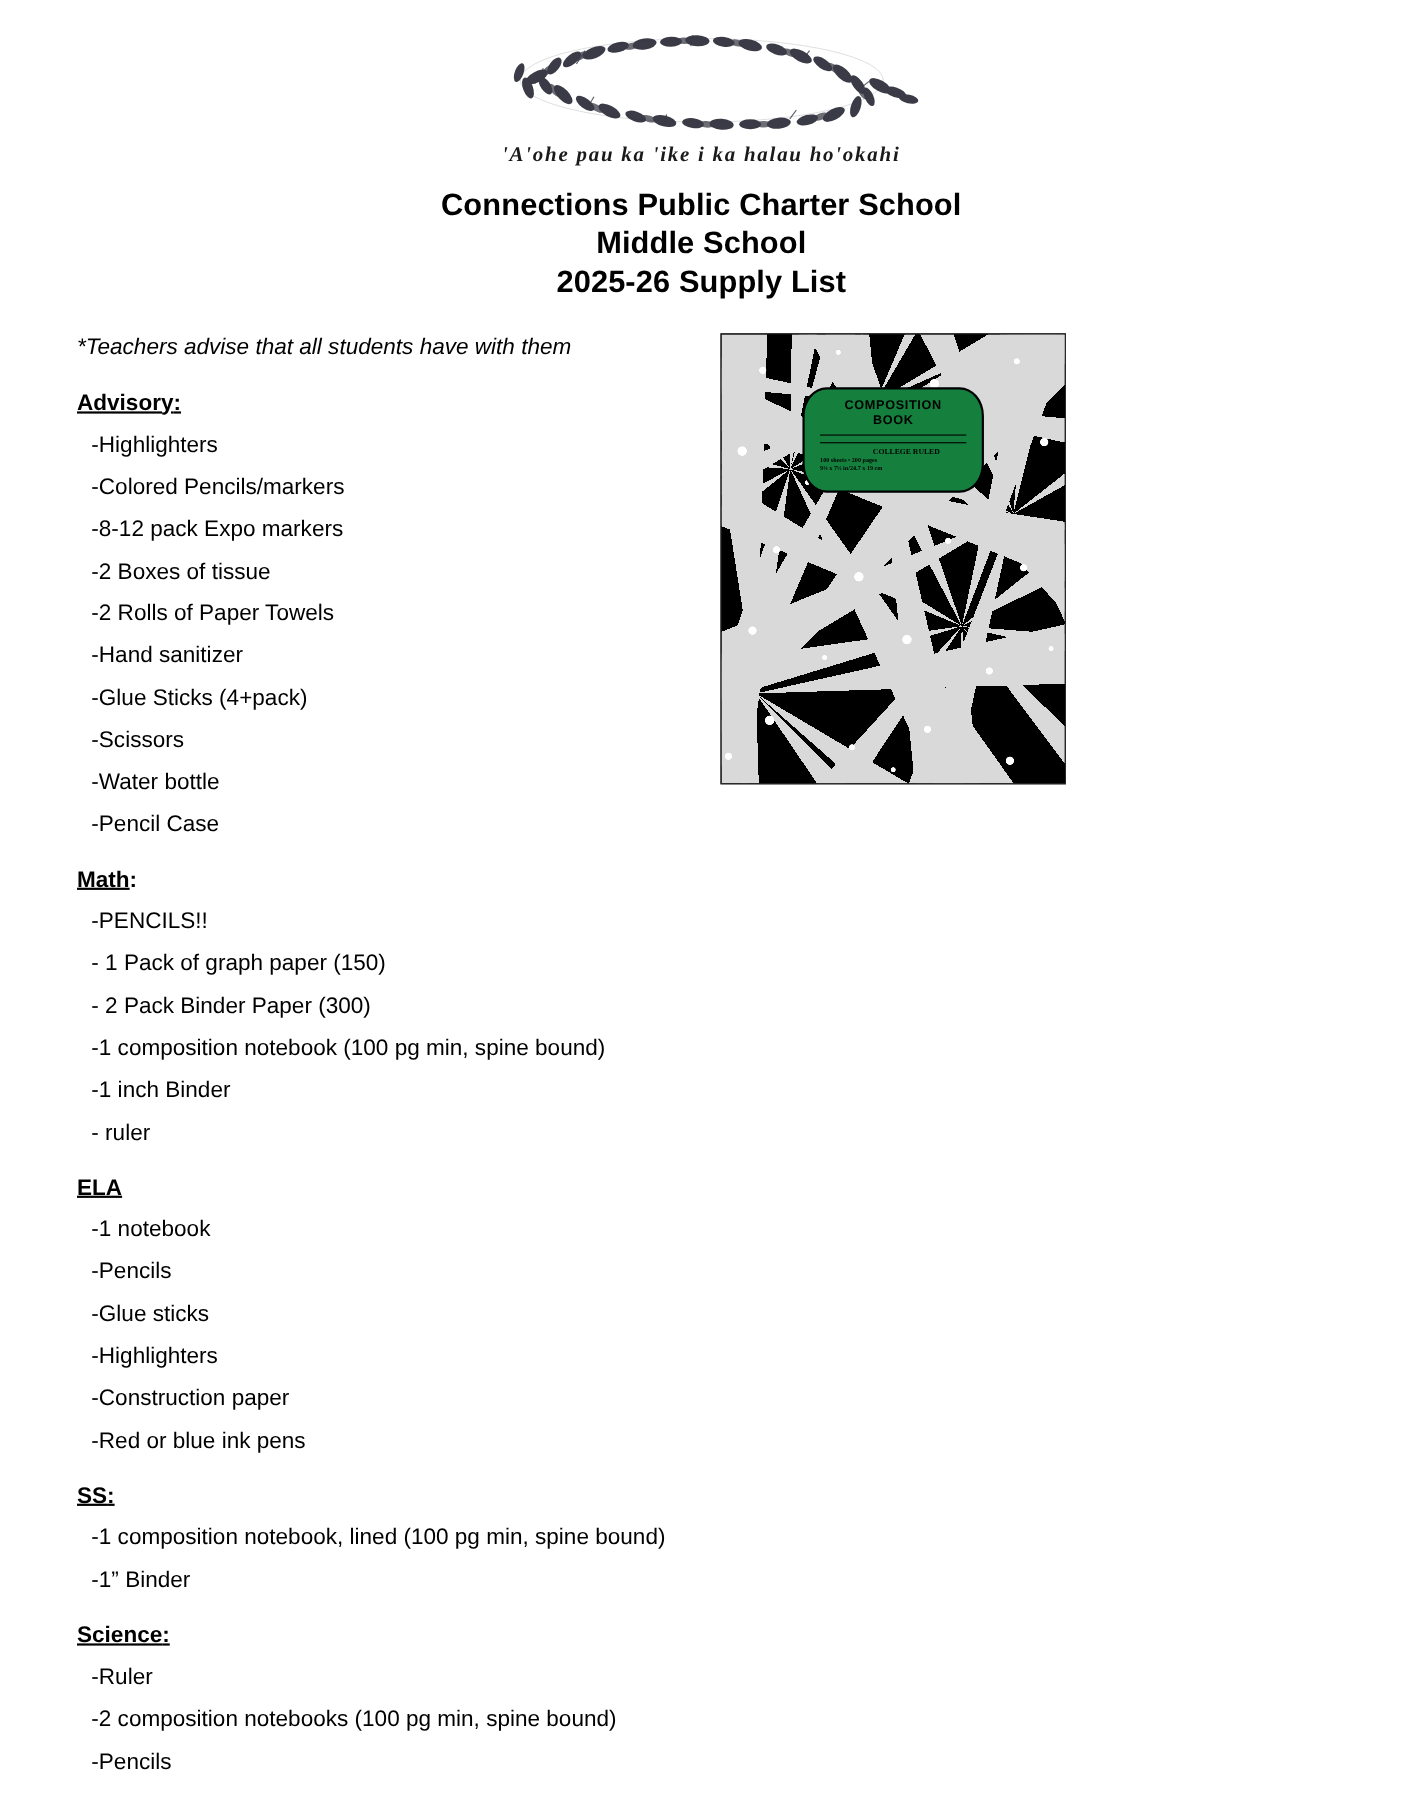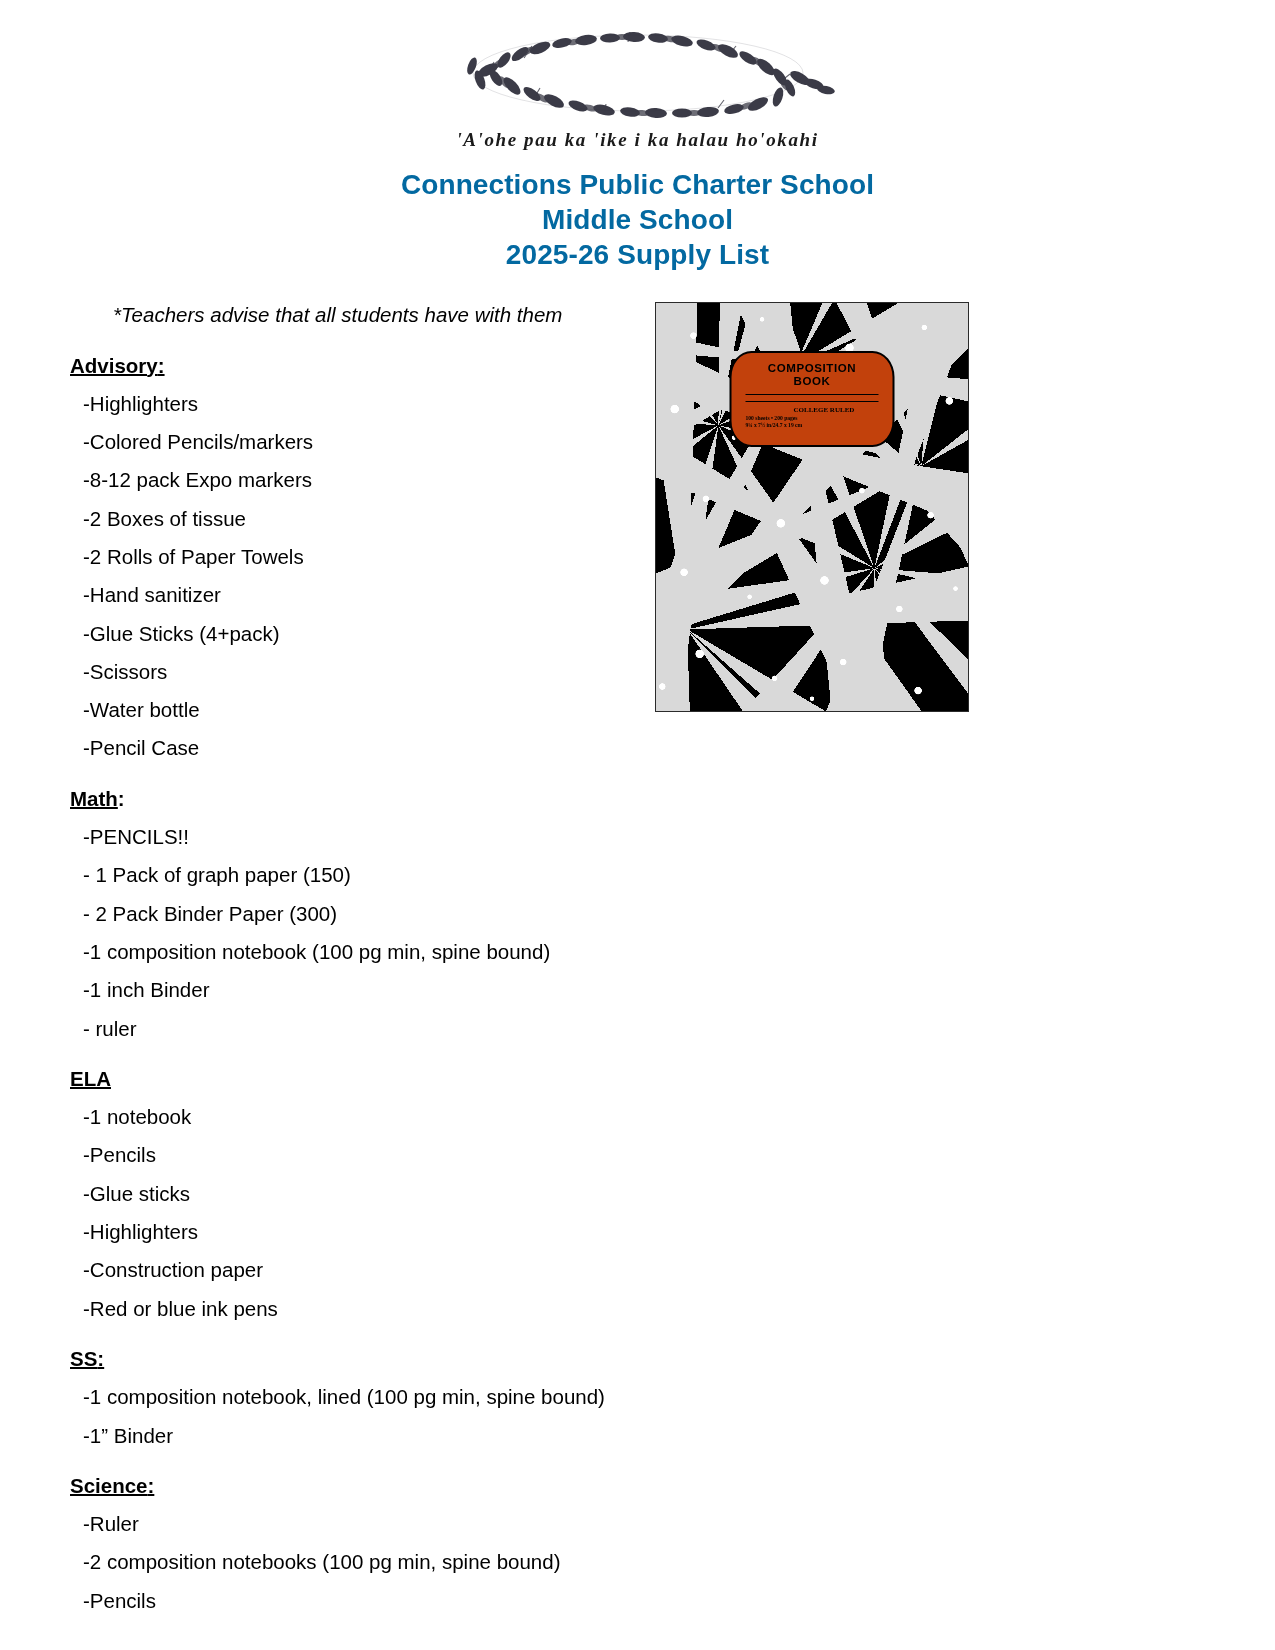--- a/index.html
+++ b/index.html
@@ -50,21 +50,21 @@
   
   .title-block {
     text-align: center;
     margin-top: 16px;
   }
   .title-line {
     font-family: "Liberation Sans", sans-serif;
     font-weight: bold;
     font-size: 28px;
     line-height: 35px;
-    color: #0369a1;
+    color: #000000;
     letter-spacing: 0.1px;
   }
 
   
   .content {
     position: relative;
     margin-top: 30px;
     padding-left: 70px;
     padding-right: 55px;
   }
@@ -72,21 +72,21 @@
     width: 600px;
     font-size: 20.5px;
     line-height: 25.3px;
   }
   .intro {
     font-style: italic;
     font-size: 20.5px;
     line-height: 25.5px;
     margin: 0 0 0 0;
   }
-  .intro div { white-space: nowrap; margin-left: 43px; }
+  .intro div { white-space: nowrap; }
 
   .section { margin-top: 25px; }
   .section.first { margin-top: 25px; }
   .section-head {
     font-weight: bold;
     font-size: 20.5px;
     line-height: 25.3px;
     margin: 0;
   }
   .section-head .u {
@@ -154,21 +154,21 @@
     opacity: 0.85;
     mix-blend-mode: screen;
   }
   .label {
     position: absolute;
     left: 50%;
     top: 48px;
     transform: translateX(-50%);
     width: 165px;
     height: 96px;
-    background: #c2410c;
+    background: #15803d;
     border: 2px solid #000000;
     border-radius: 22px / 26px;
     box-sizing: border-box;
     padding: 9px 10px 6px;
     text-align: center;
   }
   .label-title {
     font-family: "Liberation Sans", sans-serif;
     font-weight: bold;
     font-size: 11.5px;

